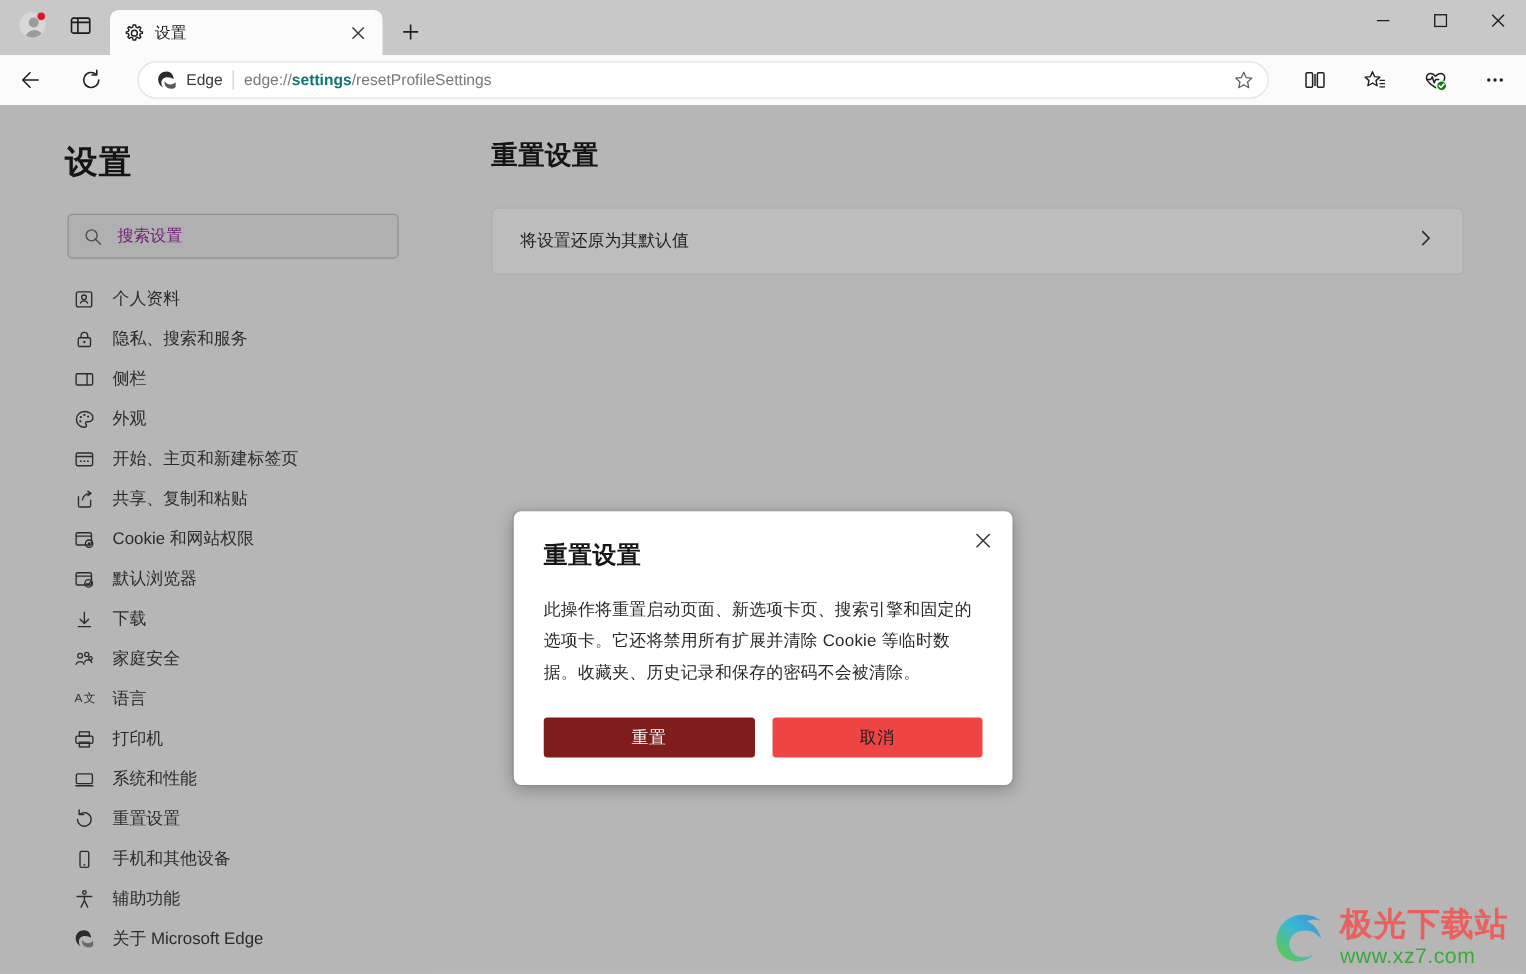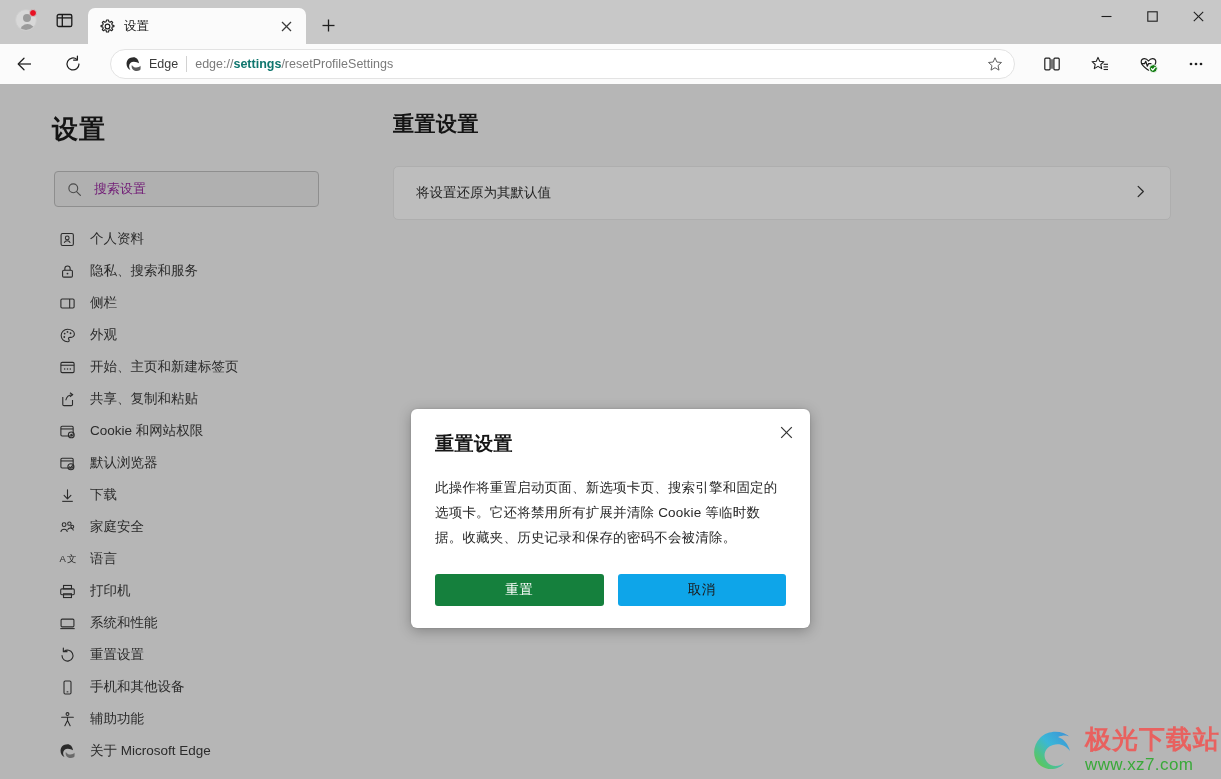--- a/index.html
+++ b/index.html
@@ -142,26 +142,26 @@
   }
   .modal-body {
     font-size: 13.5px; color: #292929; line-height: 25px; letter-spacing: .2px;
   }
   .modal-actions { display: flex; gap: 14px; margin-top: 24px; }
   .btn {
     height: 32px; border-radius: 3px; display: flex; align-items: center;
     justify-content: center; font-size: 13.5px; letter-spacing: .5px; border: none;
     font-family: inherit; cursor: default;
   }
-  .btn-primary { width: 174px; background: #15803d; color: #fff; }
-  .btn-secondary { width: 174px; background: #0ea5e9; color: #1b1b1b; }
+  .btn-primary { width: 174px; background: #7f1d1d; color: #fff; }
+  .btn-secondary { width: 174px; background: #ef4444; color: #1b1b1b; }
 
   
   .watermark {
-    position: absolute; right: 1px; bottom: 6px; display: flex;
+    position: absolute; right: 14px; bottom: 6px; display: flex;
     align-items: center; gap: 7px; pointer-events: none;
   }
   .wm-text { display: flex; flex-direction: column; line-height: 1; }
   .wm-main {
     font-size: 26px; font-weight: bold; color: #e8615f; letter-spacing: 1px;
   }
   .wm-sub {
     font-size: 17px; font-weight: normal; color: #3aa93a; letter-spacing: .4px;
     margin-top: 4px;
   }

